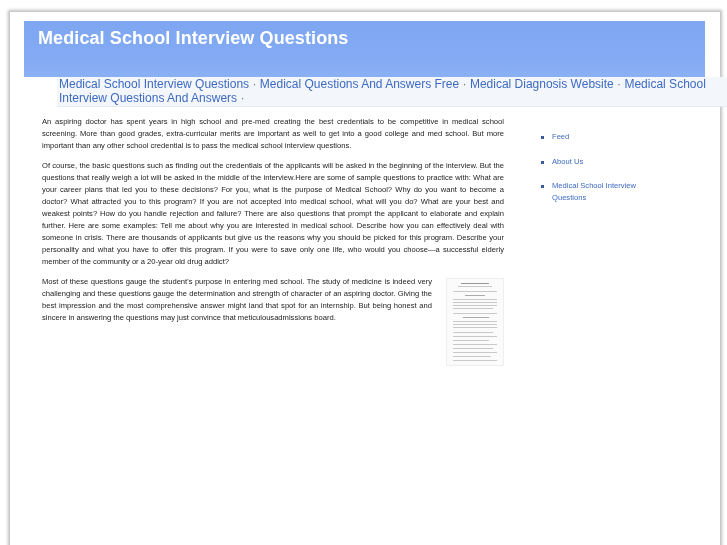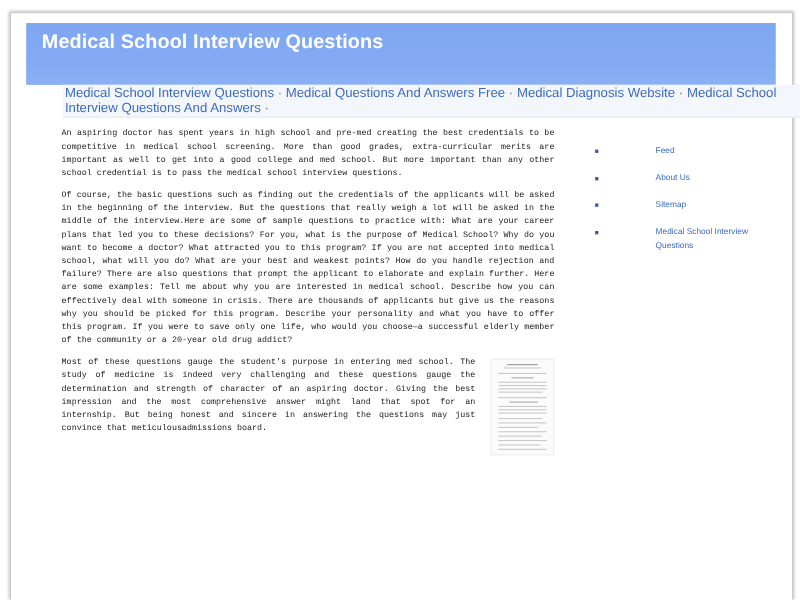--- a/index.html
+++ b/index.html
@@ -14,31 +14,31 @@
   .site-title { position:absolute; left:14px; top:7px; margin:0; color:#fff;
                 font-size:18px; font-weight:bold; letter-spacing:0.1px; }
   .navbar { position:absolute; left:31px; top:77px; width:681px; height:29px;
             background:#f3f6fb; border-bottom:1px solid #e6eaf2;margin-left:26px; }
   .navbar .links { position:absolute; left:2px; top:1px; width:676px;
                    font-size:12px; line-height:13.5px; color:#3366bb; }
   .navbar a { color:#3d6ac2; text-decoration:none; }
   .navbar .sep { color:#6b7a99; }
   .content { position:absolute; left:40px; top:116px; width:464px;
              font-size:7.6px; line-height:12px; color:#222; text-align:justify; }
-  .content p { margin:0 0 8px 16px;font-family:Liberation Mono, monospace; }
+  .content p { margin:0 0 8px 2px; }
   .thumb { float:right; width:56px; height:86px; margin:2px 0 4px 14px;
            background:#fbfbfb; border:1px solid #eee; position:relative; }
   .thumb .ln { position:absolute; left:6px; height:1px; background:#c9c9c9; }
   .sidebar { position:absolute; left:541px; top:131px; width:140px;
              margin:0; padding:0; list-style:none; }
   .sidebar li { position:relative; padding-left:11px; font-size:7.6px;
                 line-height:12px; color:#3d6ac2; margin-bottom:12.5px; }
   .sidebar li .bullet { position:absolute; left:0; top:5px; width:3px; height:3px;
                         background:#3d5a9a; }
-  .sidebar a { color:#3d6ac2; text-decoration:none;margin-left:44px; }
+  .sidebar a { color:#3d6ac2; text-decoration:none; }
 </style>
 </head>
 <body>
 
 <div class="frame"></div>
 
 <div class="header">
   <h1 class="site-title">Medical School Interview Questions</h1>
 </div>
 
@@ -80,15 +80,14 @@
     <div class="ln" style="top:73px;width:44px"></div>
     <div class="ln" style="top:77px;width:38px"></div>
     <div class="ln" style="top:81px;width:44px"></div>
   </div>
   <p>Most of these questions gauge the student's purpose in entering med school. The study of medicine is indeed very challenging and these questions gauge the determination and strength of character of an aspiring doctor. Giving the best impression and the most comprehensive answer might land that spot for an internship. But being honest and sincere in answering the questions may just convince that meticulousadmissions board.</p>
 </div>
 
 <ul class="sidebar">
   <li><span class="bullet"></span><a href="#">Feed</a></li>
   <li><span class="bullet"></span><a href="#">About Us</a></li>
-  <li><span class="bullet"></span><a href="#">Sitemap</a></li>
   <li><span class="bullet"></span><a href="#" style="display:inline-block;width:110px">Medical School Interview Questions</a></li>
 </ul>
 
 </body></html>

